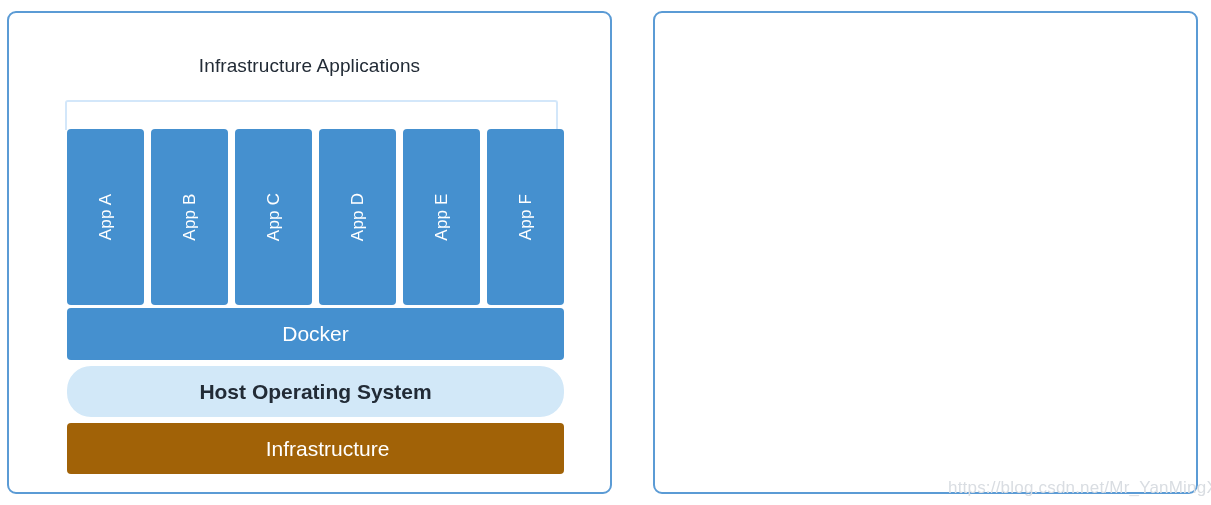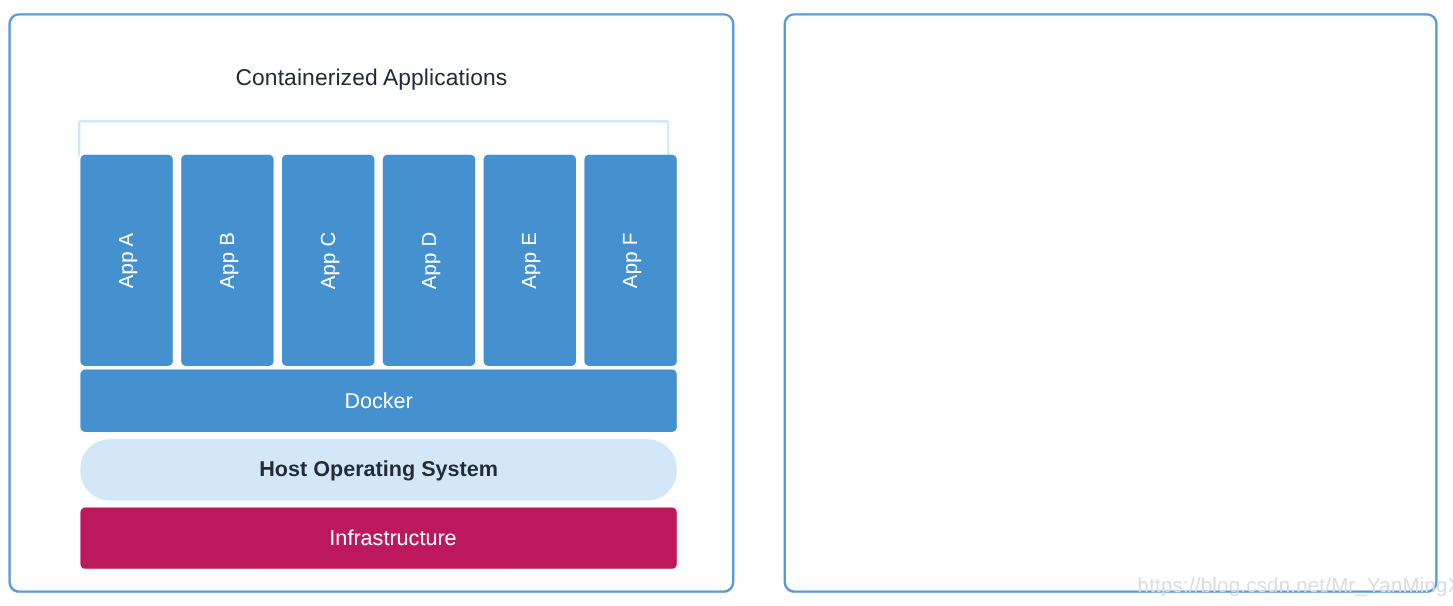--- a/index.html
+++ b/index.html
@@ -88,46 +88,46 @@
 
   
   .bar {
     position: absolute;
     left: 58px;
     width: 497px;
     border-radius: 4px;
     display: flex;
     align-items: center;
     justify-content: center;
-    font-size: 18px;
+    font-size: 21px;
     box-sizing: border-box;
   }
   .bar-docker  { top: 295px; height: 52px; background: #4590cf; color: #ffffff; }
   .bar-hostos  { top: 353px; height: 51px; background: #d2e8f8; color: #222b36; font-weight: bold; border-radius: 24px; }
-  .bar-infra-l { top: 410px; height: 51px; background: #be185d; color: #ffffff; padding-left: 24px; }
+  .bar-infra-l { top: 410px; height: 51px; background: #a16207; color: #ffffff; padding-left: 24px; }
 
   
   .watermark {
     position: absolute;
     left: 948px;
     top: 478px;
     font-size: 17px;
     color: #d9dde2;
     white-space: nowrap;
     letter-spacing: 0.2px;
   }
 </style>
 </head>
 <body>
 
 <div class="stage">
 
   <div class="panel panel-left">
 
-    <div class="left-title">Containerized Applications</div>
+    <div class="left-title">Infrastructure Applications</div>
 
     <div class="bracket"></div>
 
     <div class="apps-row">
       <div class="app-col">
         <span class="app-label">App A</span>
       </div>
       <div class="app-col">
         <span class="app-label">App B</span>
       </div>

